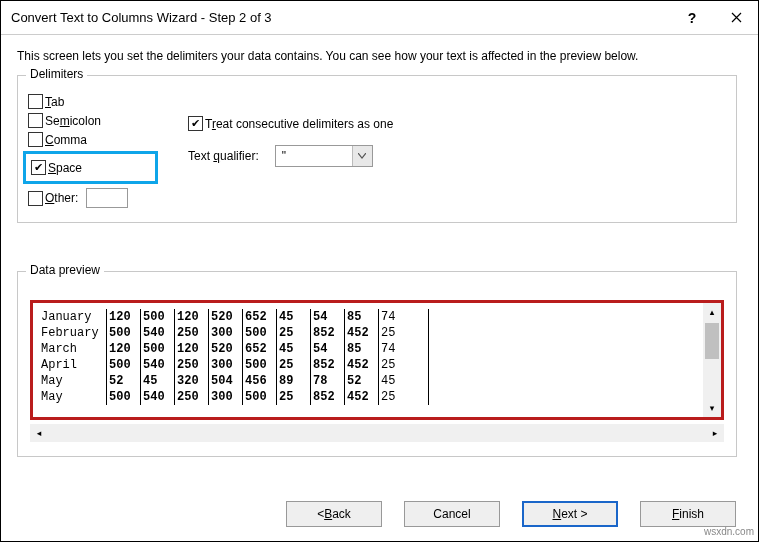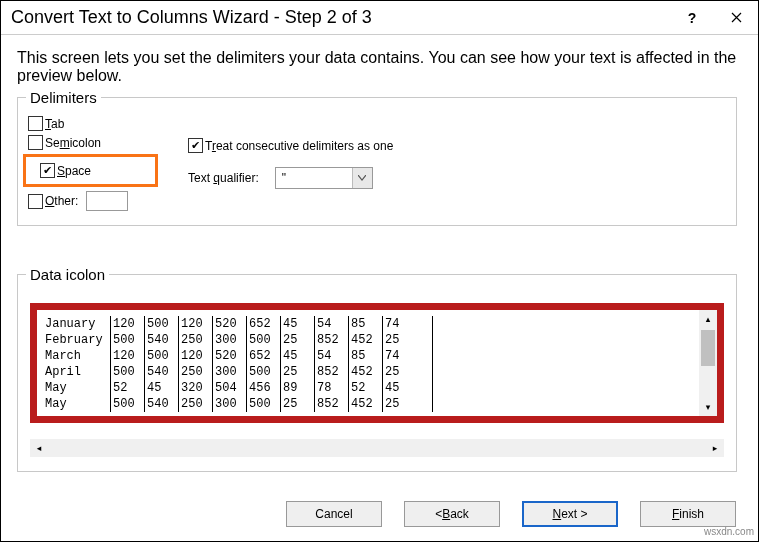--- a/index.html
+++ b/index.html
@@ -15,76 +15,76 @@
   border: 1px solid #000;
   position: relative;
   background: #fff;
 }
 .titlebar {
   display: flex; align-items: center;
   height: 34px;
   border-bottom: 1px solid #ccc;
   padding: 0 0 0 10px;
 }
-.titlebar .title { flex: 1; font-size: 18px; }
+.titlebar .title { flex: 1; font-size: 13px; }
 .titlebar .tb-btn {
   width: 44px; height: 34px;
   display: flex; align-items: center; justify-content: center;
   font-size: 14px;
   cursor: default;
 }
 .tb-btn.help { font-weight: bold; }
 .content { padding: 14px 16px 12px 16px; }
-.desc { margin-bottom: 12px; font-size: 16px; }
+.desc { margin-bottom: 12px; font-size: 12px; }
 .fieldset {
   border: 1px solid #c8c8c8;
   position: relative;
   padding: 14px 10px 10px 10px;
 }
 .fieldset .legend {
   position: absolute; top: -9px; left: 8px;
   background: #fff; padding: 0 4px;
-  font-size: 15px;
+  font-size: 12px;
 }
 .delim-row { display: flex; gap: 30px; align-items: flex-start; }
 .delim-col-left { width: 130px; }
 .delim-col-right { flex: 1; padding-top: 22px; }
 .chk-row { display: flex; align-items: center; gap: 2px; margin: 4px 0; }
 .chk {
   width: 15px; height: 15px; border: 1px solid #333;
   display: inline-flex; align-items: center; justify-content: center;
   font-size: 11px; line-height: 1;
 }
 .chk.checked::after { content: "✔"; }
 .space-highlight {
-  border: 3px solid #f97316;
-  padding: 2px 28px 2px 14px;
+  border: 3px solid #0ea5e9;
+  padding: 2px 28px 2px 5px;
   margin-left: -5px;
 }
 .underline { text-decoration: underline; }
 .qualifier-row { display: flex; align-items: center; gap: 16px; margin-top: 14px; }
 .select {
   display: inline-flex; align-items: center;
   border: 1px solid #999; height: 22px;
 }
 .select .val { width: 76px; padding: 0 6px; }
 .select .arrow {
   width: 20px; height: 100%; border-left: 1px solid #bbb;
   background: #e8e8e8;
   display: flex; align-items: center; justify-content: center;
 }
 .other-input {
   width: 42px; height: 20px; border: 1px solid #999;
   margin-left: 6px;
 }
 .preview-fieldset { margin-top: 48px; }
 .preview-inner {
-  border: 7px solid #b91c1c;
+  border: 3px solid #b91c1c;
   height: 120px;
-  margin: 14px 2px 16px 2px;
+  margin: 14px 2px 4px 2px;
   padding: 6px 12px 0 6px;
   position: relative;
   overflow: hidden;
 }
 .vscroll {
   position: absolute; right: 0; top: 0; bottom: 0;
   width: 18px; background: #f0f0f0;
   display: flex; flex-direction: column;
 }
 .vscroll .sbtn { height: 18px; display: flex; align-items: center; justify-content: center; font-size: 9px; }
@@ -94,21 +94,21 @@
 .hscroll .sbtn { width: 18px; display: flex; align-items: center; justify-content: center; font-size: 9px; }
 .hscroll .track { flex: 1; }
 .preview-grid {
   font-family: "Courier New", monospace;
   font-size: 12px;
   line-height: 16px;
 }
 .preview-grid .prow { display: flex; }
 .pcell { border-right: 1px solid #000; padding: 0 2px; white-space: pre; }
 .c0 { width: 68px; }
-.c1,.c2,.c3,.c4,.c5,.c6,.c7,.c8 { width: 34px; }
+.c1,.c2,.c3,.c4,.c5,.c6,.c7,.c8 { width: 34px; font-weight: bold; }
 .c9 { width: 50px; }
 .buttons {
   position: absolute; bottom: 14px; right: 22px;
   display: flex; gap: 22px;
 }
 .btn {
   width: 96px; height: 26px;
   border: 1px solid #999;
   background: #efefef;
   display: flex; align-items: center; justify-content: center;
@@ -141,20 +141,24 @@
       <div class="delim-row">
         <div class="delim-col-left">
           <div class="chk-row">
             <span class="chk"></span>
             <span><span class="underline">T</span>ab</span>
           </div>
           <div class="chk-row">
             <span class="chk"></span>
             <span>Se<span class="underline">m</span>icolon</span>
           </div>
+          <div class="chk-row">
+            <span class="chk"></span>
+            <span><span class="underline">C</span>omma</span>
+          </div>
           <div class="space-highlight">
             <div class="chk-row">
               <span class="chk checked"></span>
               <span><span class="underline">S</span>pace</span>
             </div>
           </div>
           <div class="chk-row">
             <span class="chk"></span>
             <span><span class="underline">O</span>ther:</span>
             <span class="other-input"></span>
@@ -174,21 +178,21 @@
                     <path d="M0 0 L4 5 L8 0" stroke="#555" fill="none" stroke-width="1.2"></path>
                   </svg>
               </span>
             </div>
           </div>
         </div>
       </div>
     </div>
 
     <div class="fieldset preview-fieldset" style="width:720px;">
-      <div class="legend">Data icolon</div>
+      <div class="legend">Data preview</div>
       <div class="preview-inner">
         <div class="preview-grid" id="preview-grid">
             <div class="prow">
               <div class="pcell c0">January</div>
               <div class="pcell c1">120</div>
               <div class="pcell c2">500</div>
               <div class="pcell c3">120</div>
               <div class="pcell c4">520</div>
               <div class="pcell c5">652</div>
               <div class="pcell c6">45</div>
@@ -267,20 +271,20 @@
       </div>
       <div class="hscroll">
         <div class="sbtn">◂</div>
         <div class="track"></div>
         <div class="sbtn">▸</div>
       </div>
     </div>
   </div>
 
   <div class="buttons">
+    <div class="btn">&lt; <span class="underline">B</span>ack</div>
     <div class="btn">Cancel</div>
-    <div class="btn">&lt; <span class="underline">B</span>ack</div>
     <div class="btn primary"><span class="underline">N</span>ext &gt;</div>
     <div class="btn"><span class="underline">F</span>inish</div>
   </div>
 
   <div class="watermark">wsxdn.com</div>
 </div>
 
 </body></html>

